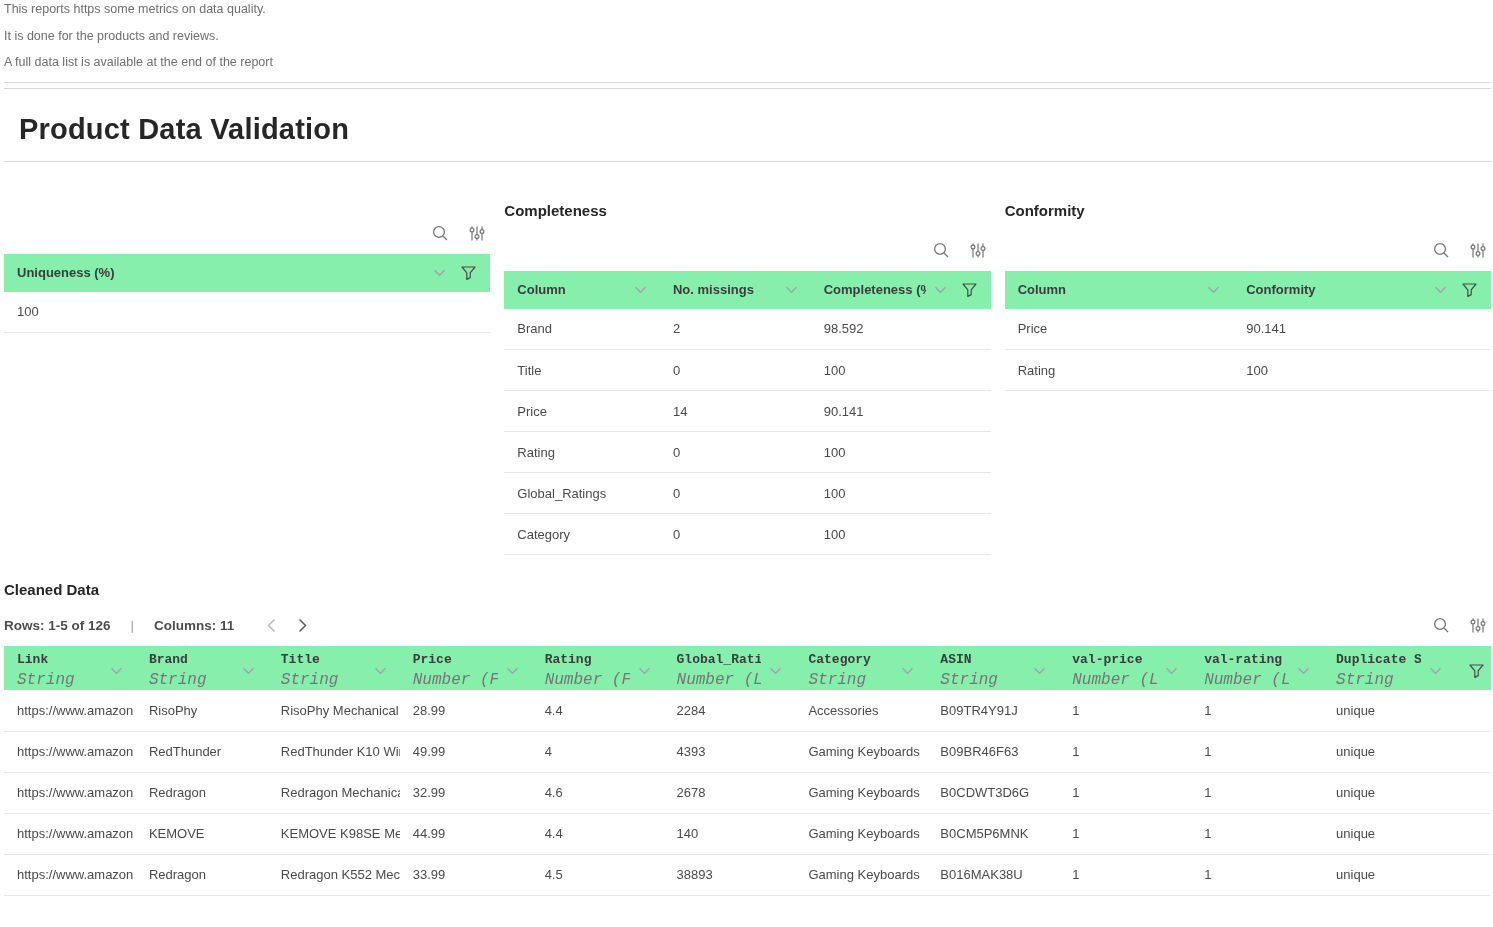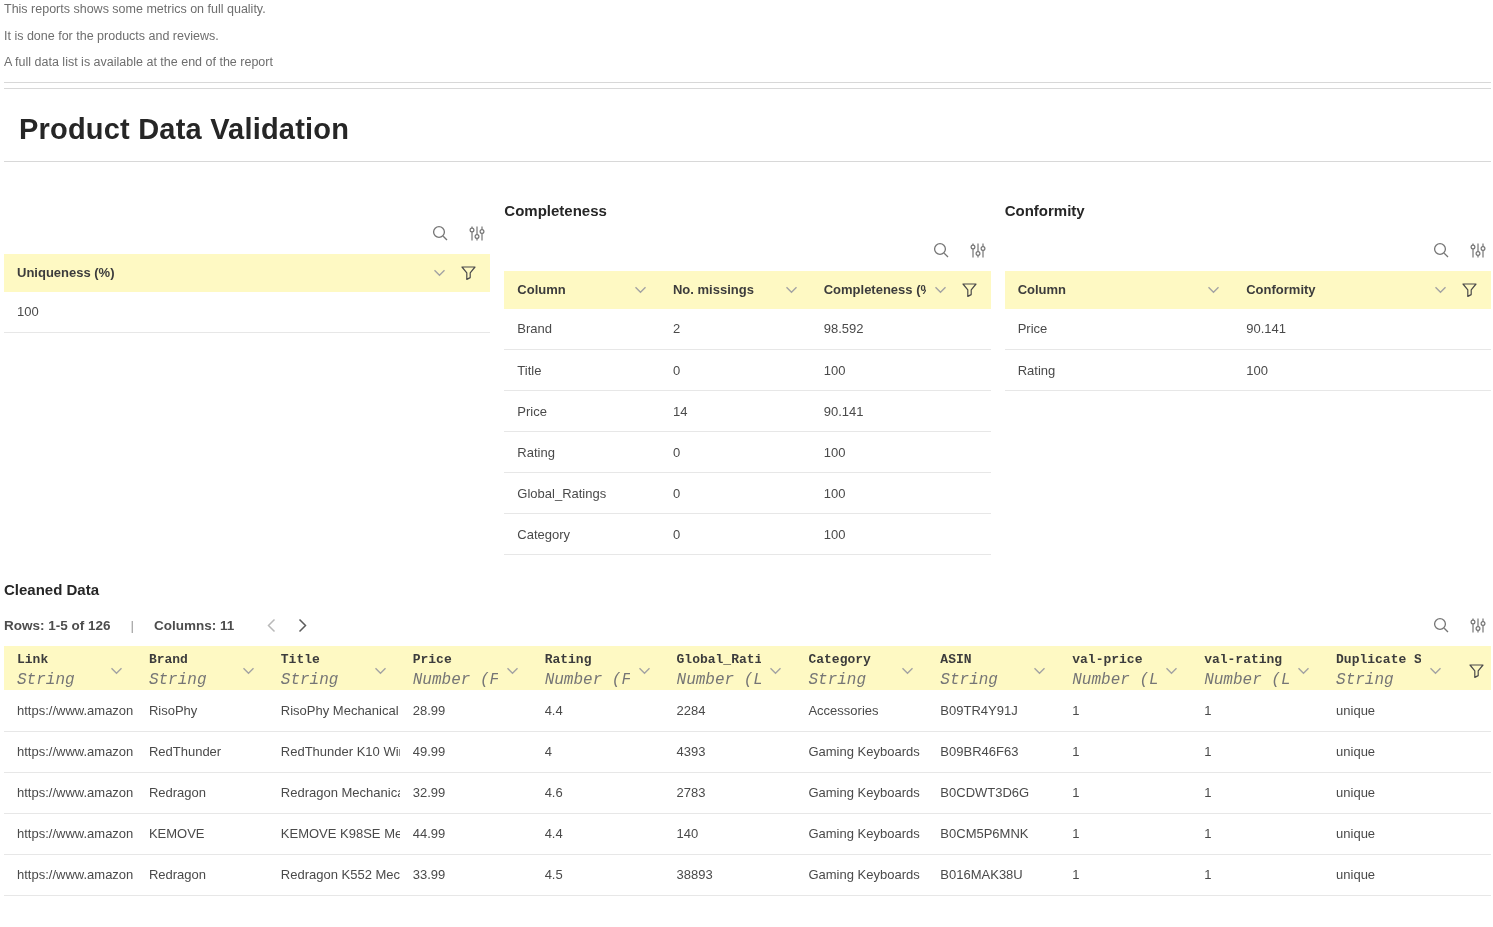--- a/index.html
+++ b/index.html
@@ -21,21 +21,21 @@
 
   
   .panels { display:flex; gap:14px; margin-top:40px; padding-right:0; }
   .panel { flex:1; min-width:0; }
   h3.panel-heading, h3.cleaned-heading { font-size:15px; font-weight:700; color:#262626; margin:0; }
   .toolbar { display:flex; justify-content:flex-end; align-items:center; gap:18px; margin:21px 4px 9px 0; height:22px; }
   .icon-btn { display:inline-flex; cursor:pointer; }
 
   table.grid { width:100%; border-collapse:collapse; table-layout:fixed; }
   table.grid thead th {
-    background:#fef9c3; height:38px; padding:0 13px; text-align:left;
+    background:#86efac; height:38px; padding:0 13px; text-align:left;
     font-size:13px; font-weight:700; color:#3c3c3c; vertical-align:middle;
   }
   .th-flex { display:flex; align-items:center; justify-content:space-between; gap:8px; }
   .th-label { white-space:nowrap; overflow:hidden; }
   .th-icons { display:flex; align-items:center; gap:14px; flex:0 0 auto; }
   table.grid tbody td {
     height:41px; padding:0 13px; font-size:13px; color:#4a4a4a;
     border-bottom:1px solid #e7e7e7; white-space:nowrap; overflow:hidden; vertical-align:middle;
   }
 
@@ -56,21 +56,21 @@
 
   svg { display:block; }
 </style>
 </head>
 <body>
 
 <div class="page">
 
 
   <div class="intro">
-    <p>This reports shows some metrics on full quality.</p>
+    <p>This reports https some metrics on data quality.</p>
     <p>It is done for the products and reviews.</p>
     <p>A full data list is available at the end of the report</p>
   </div>
 
   <div class="double-rule"></div>
 
   <h2 class="section-title">Product Data Validation</h2>
   <hr class="section-rule">
 
   <div class="panels">
@@ -545,21 +545,21 @@
             <td>unique</td>
             <td></td>
           </tr>
 
           <tr>
             <td>https://www.amazon</td>
             <td>Redragon</td>
             <td>Redragon Mechanical</td>
             <td>32.99</td>
             <td>4.6</td>
-            <td>2783</td>
+            <td>2678</td>
             <td>Gaming Keyboards</td>
             <td>B0CDWT3D6G</td>
             <td>1</td>
             <td>1</td>
             <td>unique</td>
             <td></td>
           </tr>
 
           <tr>
             <td>https://www.amazon</td>

